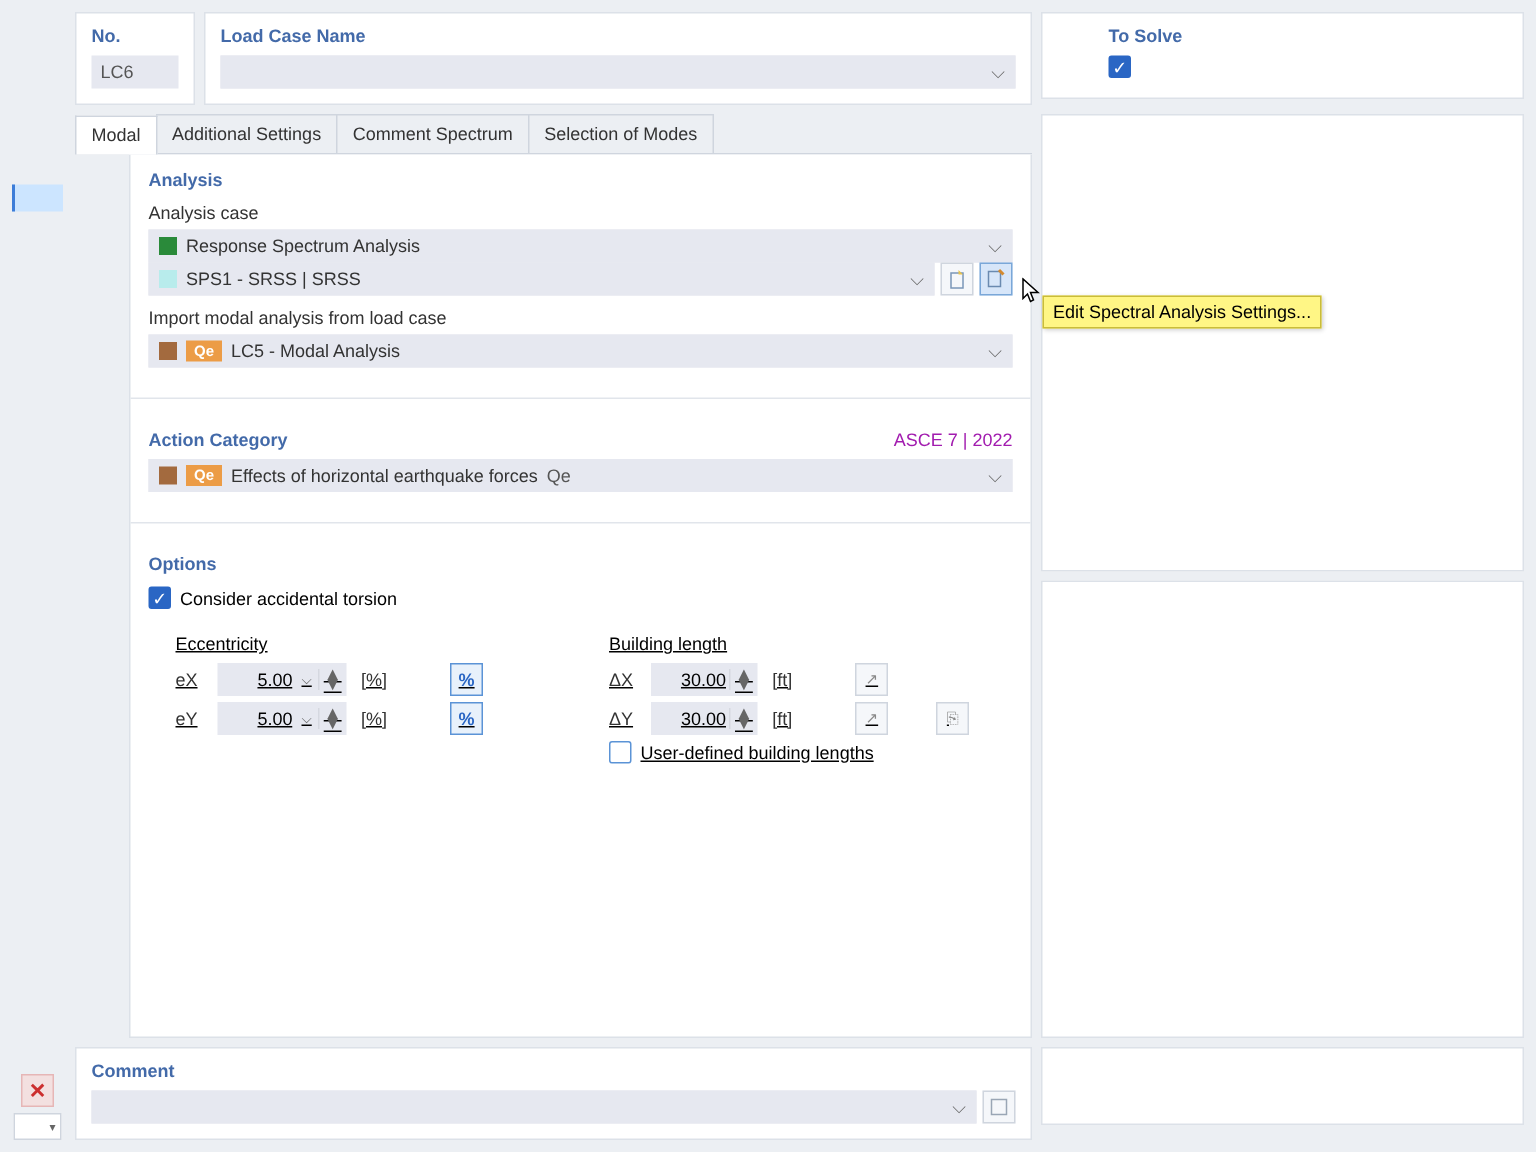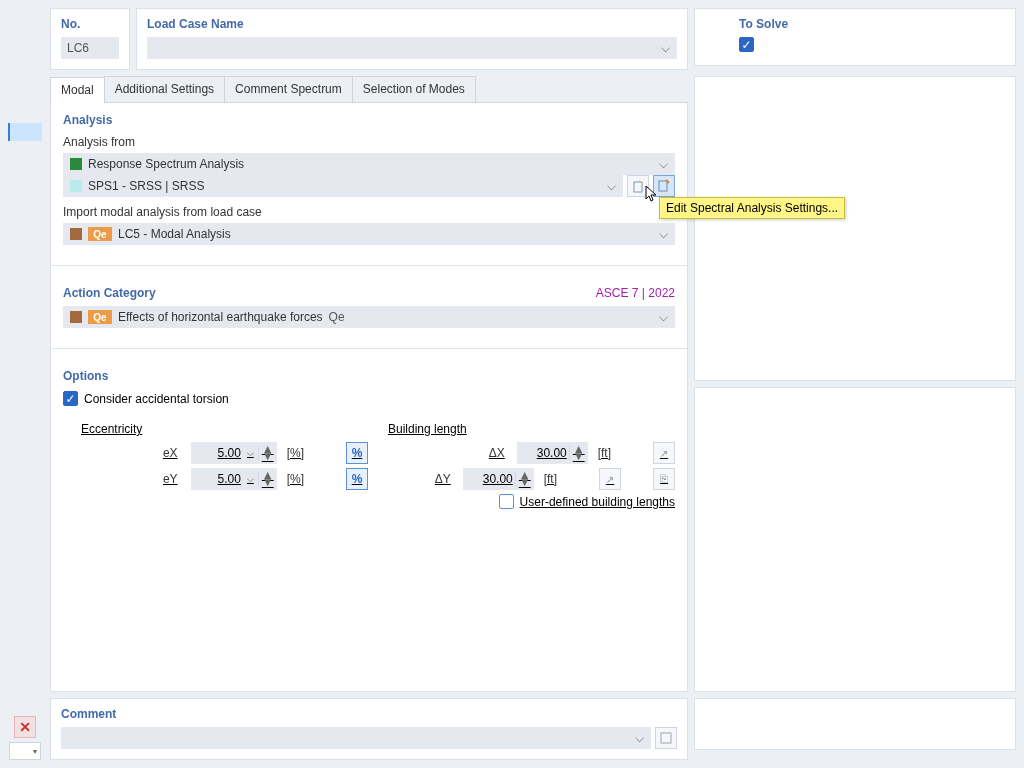--- a/index.html
+++ b/index.html
@@ -20,21 +20,21 @@
 
 .combo { background: #e6e8f0; border: 1px solid #e6e8f0; height: 22px; display: flex; align-items: center; padding: 0 6px; color: #333; position: relative; }
 .combo .chev { margin-left: auto; color: #666; }
 
 .input-text { background: #e6e8f0; border: none; height: 22px; padding: 0 6px; color: #555; }
 
 .tabs { display: flex; border-bottom: 1px solid #cfd5de; }
 .tab { padding: 5px 10px 6px; color: #333; background: #eceff3; border: 1px solid #cfd5de; border-bottom: none; margin-right: -1px; cursor: pointer; }
 .tab.active { background: #fff; position: relative; top: 1px; }
 
-.main-panel { background: #fff; border: 1px solid #dce1e8; border-top: none; padding: 10px 12px; flex: 1; display: flex; flex-direction: column; gap: 14px; min-height: 0; }
+.main-panel { background: #fff; border: 1px solid #dce1e8; border-top: none; padding: 10px 12px; flex: 1; display: flex; flex-direction: column; gap: 14px; min-height: 0; margin-left: 36px; }
 
 .section-title { color: #436aa9; font-weight: 600; }
 .section-sub { color: #333; margin: 8px 0 4px; }
 .sq { width: 12px; height: 12px; display: inline-block; }
 .sq.green { background: #2a8a3a; }
 .sq.teal { background: #b8ecec; }
 .sq.brown { background: #a36a3e; }
 .sq.qe { background: #ec9c46; color: #fff; font-weight: 600; font-size: 10px; width: 24px; height: 14px; display: inline-flex; align-items: center; justify-content: center; }
 
 .icon-btn { width: 22px; height: 22px; border: 1px solid #cfd5de; background: #f5f7fa; display: inline-flex; align-items: center; justify-content: center; cursor: pointer; }
@@ -59,21 +59,21 @@
 .right-col .blank { background: #fff; border: 1px solid #dce1e8; flex: 1; }
 
 .cursor-arrow { position: absolute; width: 14px; height: 20px; z-index: 60; }
 
 .delete-x { width: 22px; height: 22px; background: #f3e0e0; border: 1px solid #e6b6b6; display: flex; align-items: center; justify-content: center; }
 .delete-x span { color: #cc2f2f; font-weight: 700; font-size: 14px; }
 
 .tiny-combo { width: 32px; height: 18px; background: #fff; border: 1px solid #cfd5de; display: flex; align-items: center; justify-content: flex-end; padding-right: 3px; }
 
 .unit { color: #333; margin-left: 4px; }
-.row-mini { display: flex; align-items: center; gap: 6px; margin-bottom: 4px; justify-content: flex-end; }
+.row-mini { display: flex; align-items: center; gap: 6px; margin-bottom: 4px; }
 .lbl-mini { width: 22px; color: #333; }
 
 .getlen-btn { width: 22px; height: 22px; border: 1px solid #cfd5de; background: #f5f7fa; display:inline-flex; align-items:center; justify-content:center; color:#888; font-size:10px; }
 
 .flexcol { display: grid; grid-template-columns: 1fr 1fr; gap: 20px; }
 
 .standard { float: right; color: #a21caf; font-weight: 400; }
 </style>
 </head>
 <body>
@@ -120,21 +120,21 @@
           <div class="tab active">Modal</div>
           <div class="tab">Additional Settings</div>
           <div class="tab">Comment Spectrum</div>
           <div class="tab">Selection of Modes</div>
         </div>
 
         <div class="main-panel">
 
           <div>
             <div class="section-title">Analysis</div>
-            <div class="section-sub">Analysis from</div>
+            <div class="section-sub">Analysis case</div>
             <div class="combo">
               <span class="sq green"></span>
               <span style="margin-left:6px">Response Spectrum Analysis</span>
               <span class="chev">⌵</span>
             </div>
 
             <div style="display:flex;gap:4px;align-items:flex-start;position:relative;">
               <div class="combo" style="flex:1">
                 <span class="sq teal"></span>
                 <span style="margin-left:6px">SPS1 - SRSS | SRSS</span>

